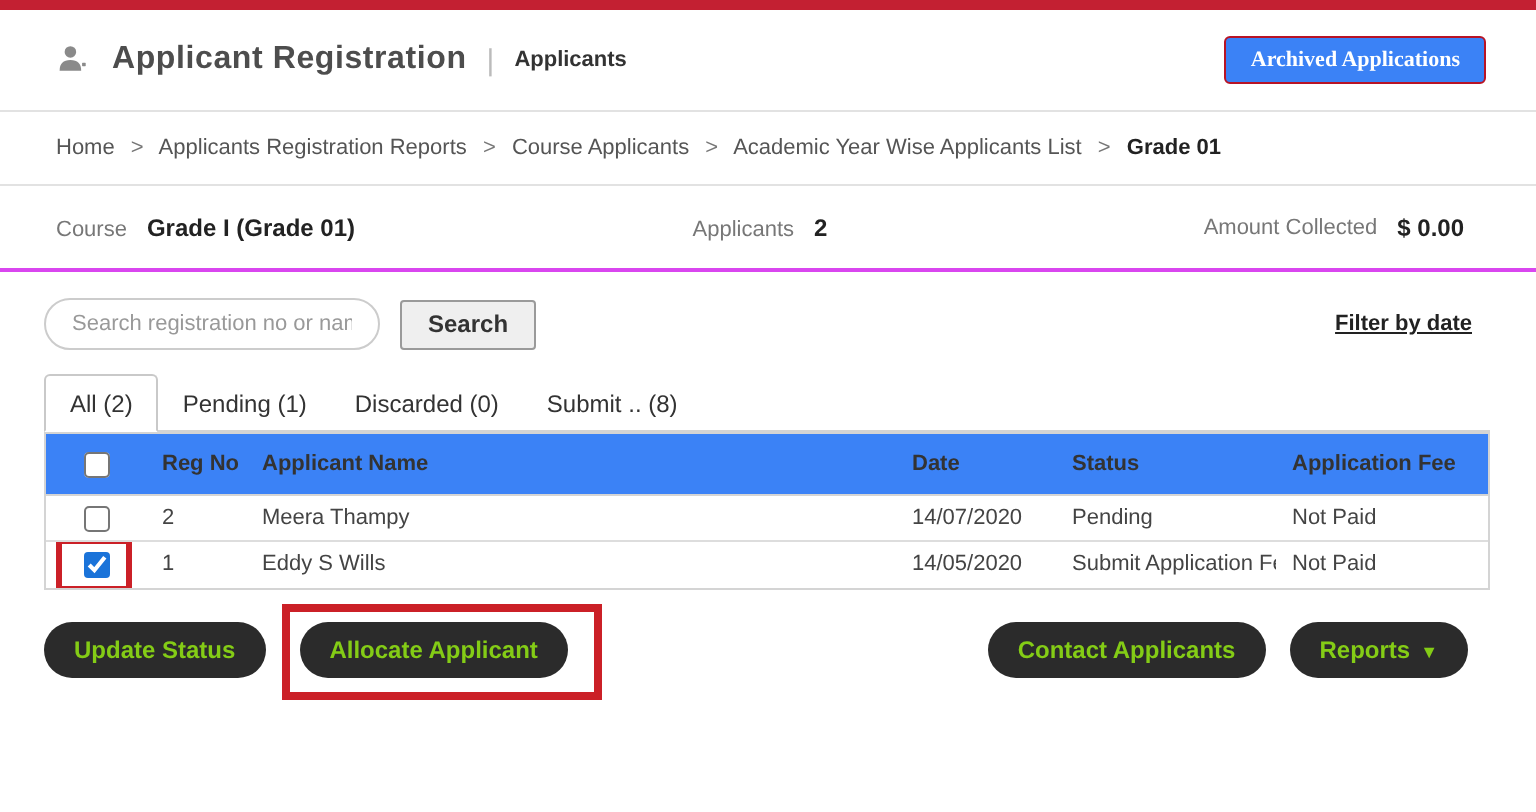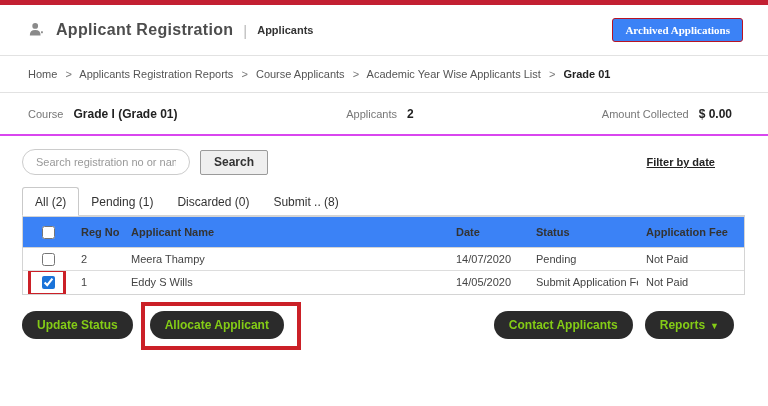--- a/index.html
+++ b/index.html
@@ -34,21 +34,21 @@
   .ci-right { flex:1; display:flex; align-items:center; justify-content:flex-end; padding-right:8px; }
 
   .search-row { display:flex; align-items:center; padding:13px 28px 0 22px; }
   .search-input { width:168px; height:26px; border:1px solid #ccc; border-radius:13px;
     padding:0 13px; font-size:11px; color:#444; outline:none;
     font-family:"Liberation Sans", sans-serif; }
   .search-input::placeholder { color:#999; }
   .search-btn { margin-left:10px; height:25px; padding:0 13px; background:#efefef;
     border:1px solid #9a9a9a; border-radius:2px; font-size:12px; font-weight:bold;
     color:#333; cursor:pointer; font-family:"Liberation Sans", sans-serif; }
-  .filter-link { margin-left:auto; margin-right:25px; font-size:11px; font-weight:bold;
+  .filter-link { margin-left:auto; margin-right:4px; font-size:11px; font-weight:bold;
     color:#222; text-decoration:underline; cursor:pointer; }
 
   .tabs { display:flex; align-items:flex-end; margin:12px 0 0 22px; position:relative; z-index:2; }
   .tab { font-size:12px; color:#333; padding:7px 12px 6px 12px; cursor:pointer; }
   .tab.active { border:1px solid #c9c9c9; border-bottom:1px solid #fff;
     border-radius:3px 3px 0 0; background:#fff; margin-bottom:-1px; }
 
   .content-box { margin:0 23px 0 22px; border:1px solid #d4d4d4; background:#fff; }
   .listing-note { font-size:11px; color:#8a8a8a; padding:11px 10px 12px 10px; }
 

